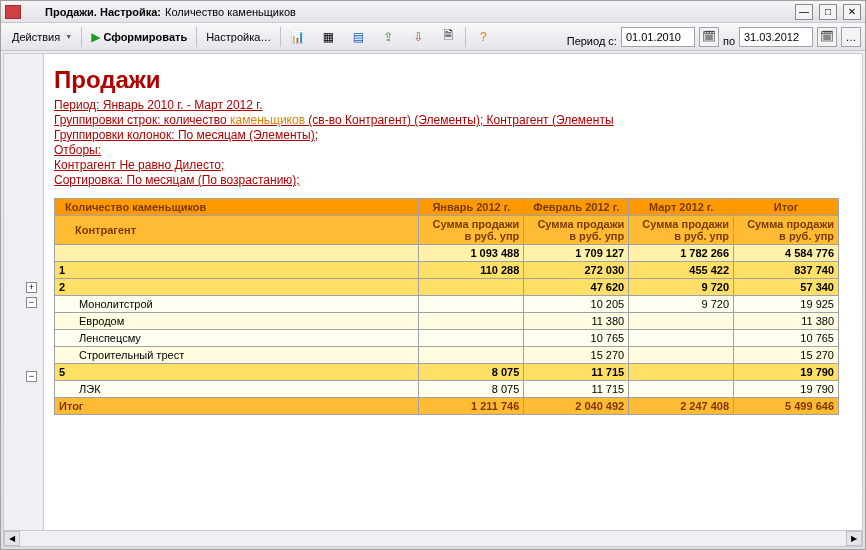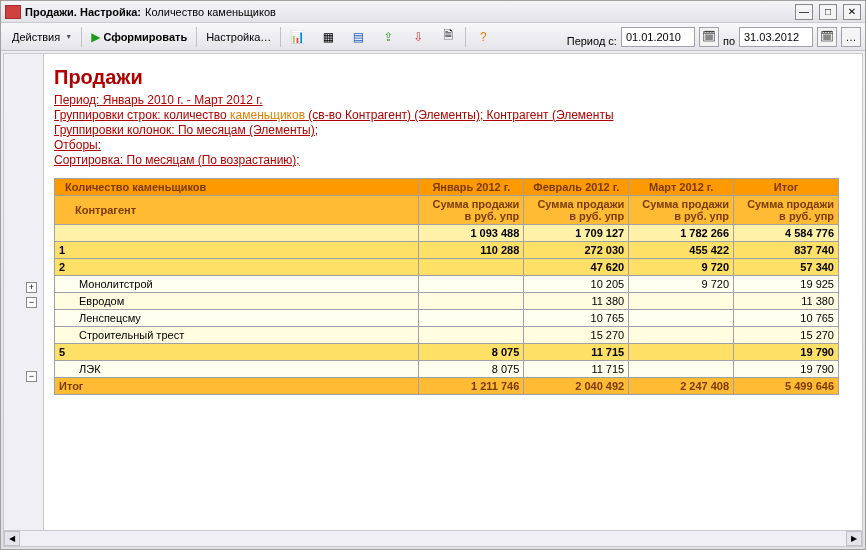--- a/index.html
+++ b/index.html
@@ -29,21 +29,21 @@
     background: linear-gradient(#f5f5f8, #e2e2e8);
     border-bottom: 1px solid #c8c8cf;
   }
   .titlebar .icon {
     width: 16px;
     height: 14px;
     background: #d04040;
     border: 1px solid #a03030;
     margin-right: 4px;
   }
-  .titlebar .title-bold { font-weight: bold; }
+  .titlebar .title-bold { font-weight: bold; margin-left: 20px; }
   .titlebar .title-sub { margin-left: 4px; }
   .titlebar .winctrl {
     margin-left: auto;
     display: flex;
     gap: 6px;
     align-items: center;
   }
   .winbtn {
     width: 18px;
     height: 16px;
@@ -137,21 +137,21 @@
     text-align: center;
     cursor: pointer;
   }
   .report-pane {
     flex: 1;
     padding: 10px 10px 0 10px;
     overflow: auto;
   }
   .report-title {
     color: #b00000;
-    font-size: 20px;
+    font-size: 24px;
     font-weight: bold;
     margin: 2px 0 4px 0;
   }
   .report-meta {
     color: #b00000;
     font-size: 12px;
     line-height: 15px;
     text-decoration: underline;
   }
   .hl { color: #e08000; }
@@ -300,20 +300,21 @@
 
     <div class="report-pane">
       <div class="report-title">Продажи</div>
       <div class="report-meta">
         <div>Период: Январь 2010 г. - Март 2012 г.</div>
         <div>
           <span>Группировки строк: количество </span><span class="hl">каменьщиков</span><span> (св-во Контрагент) (Элементы); Контрагент (Элементы</span>
         </div>
         <div>Группировки колонок: По месяцам (Элементы);</div>
         <div>Отборы:</div>
+        <div>Контрагент Не равно Дилесто;</div>
         <div>Сортировка: По месяцам (По возрастанию);</div>
       </div>
 
       <table class="report">
         <colgroup>
           <col style="width:365px">
             <col style="width:105px">
             <col style="width:105px">
             <col style="width:105px">
             <col style="width:105px">

